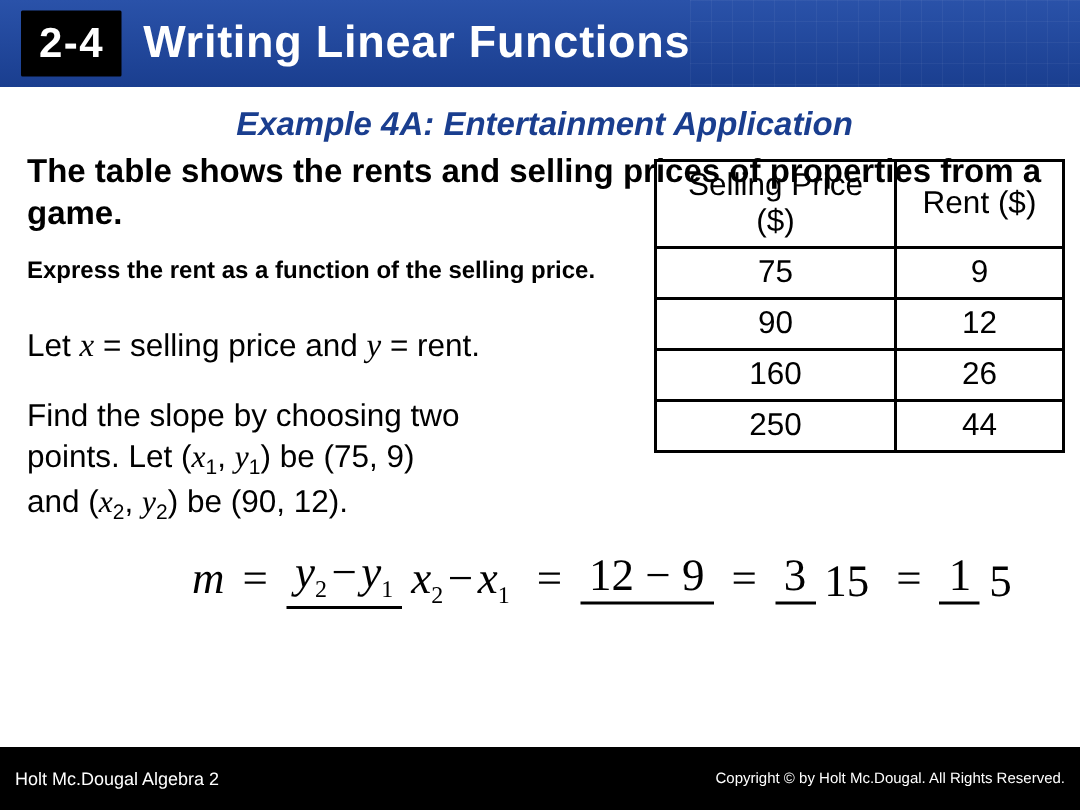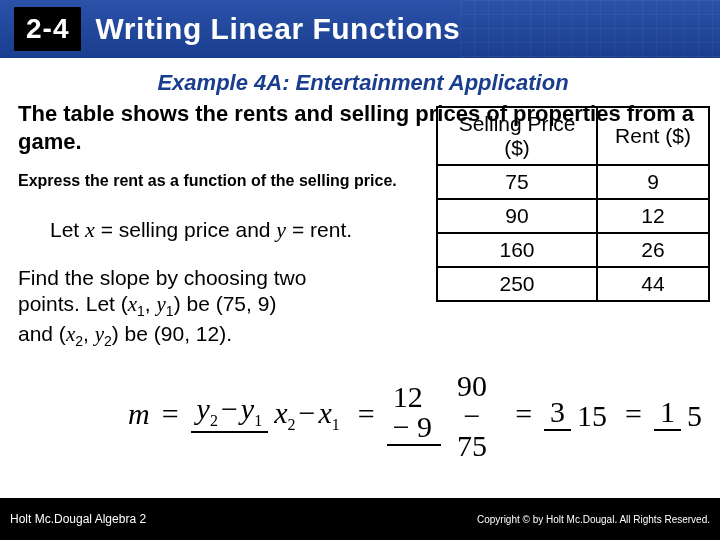--- a/index.html
+++ b/index.html
@@ -11,21 +11,21 @@
       linear-gradient(rgba(255,255,255,0.08) 1px, transparent 1px),
       linear-gradient(90deg, rgba(255,255,255,0.08) 1px, transparent 1px);
     background-size: 14px 14px; opacity: .6; }
   .badge { background: #000; color: #fff; font-weight: 700; font-size: 28px; padding: 6px 12px; margin-left: 14px; border-radius: 1px; letter-spacing: 1px; }
   .title { color: #fff; font-weight: 900; font-size: 30px; margin-left: 14px; letter-spacing: .5px; }
 
   .content { padding: 10px 12px 0 18px; position: relative; }
   .example { color: #1a3e8f; font-weight: 700; font-style: italic; font-size: 22px; text-align: center; margin: 2px 0 4px; }
   .prompt { font-weight: 700; font-size: 22px; line-height: 1.25; }
   .sub { font-weight: 700; font-size: 16px; line-height: 1.25; margin-top: 16px; max-width: 400px; }
-  .let { font-size: 21px; margin-top: 26px; font-family: Verdana, Arial, sans-serif; margin-left: 32px; }
+  .let { font-size: 21px; margin-top: 26px; font-family: Verdana, Arial, sans-serif; }
   .let .it { font-style: italic; font-family: Georgia, 'Times New Roman', serif; font-size: 22px; }
   .find { font-size: 21px; margin-top: 22px; max-width: 400px; line-height: 1.25; }
   .find .it { font-style: italic; font-family: Georgia, 'Times New Roman', serif; }
   .find .ssup { font-size: 14px; vertical-align: sub; }
 
   .tbl { position: absolute; top: 106px; right: 10px; border-collapse: collapse; }
   .tbl th, .tbl td { border: 2px solid #000; text-align: center; font-size: 21px; padding: 4px 10px; }
   .tbl th { font-weight: 400; }
   .tbl th:nth-child(1) { width: 160px; }
   .tbl th:nth-child(2) { width: 112px; margin-top: 20px; }
@@ -68,21 +68,20 @@
   <div class="eq">
     <span class="m">m</span>
     <span>=</span>
     <span class="frac">
       <span class="top"><span class="s">y</span><span class="sub2">2</span><span class="minus">−</span><span class="s">y</span><span class="sub2">1</span></span>
       <span class="bot"><span class="s">x</span><span class="sub2">2</span><span class="minus">−</span><span class="s">x</span><span class="sub2">1</span></span>
     </span>
     <span>=</span>
     <span class="frac">
       <span class="top">12 − 9</span>
-      <span class="bot">90 − 75</span>
     </span>
     <span>=</span>
     <span class="frac">
       <span class="top">3</span>
       <span class="bot">15</span>
     </span>
     <span>=</span>
     <span class="frac">
       <span class="top">1</span>
       <span class="bot">5</span>

